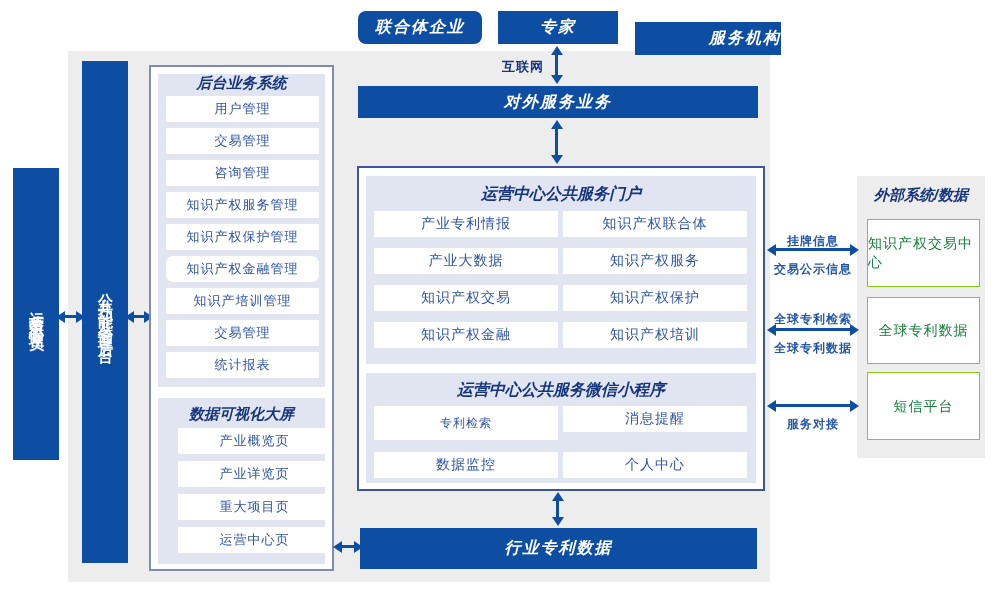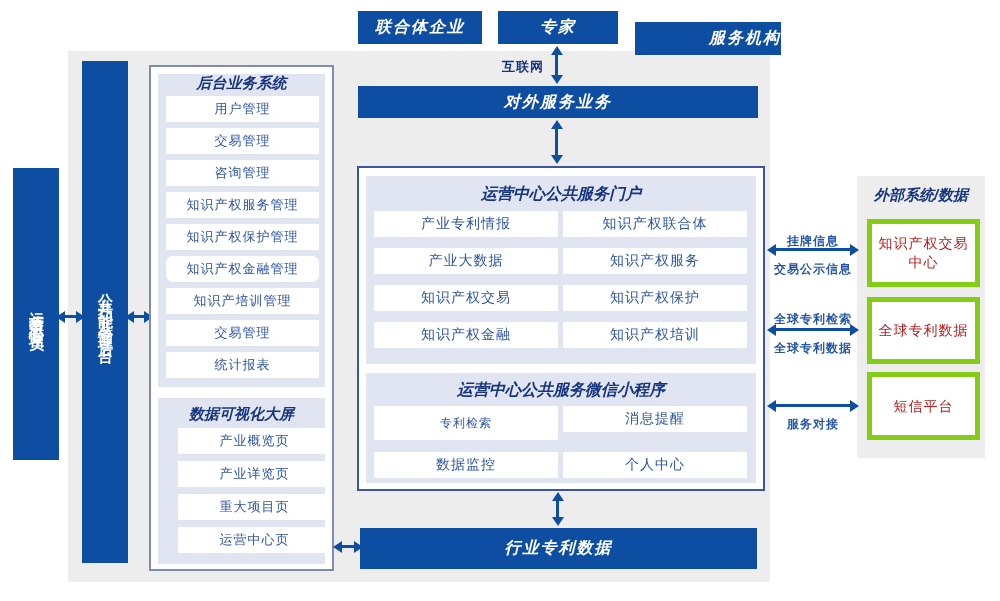--- a/index.html
+++ b/index.html
@@ -15,23 +15,23 @@
   
   .outline-box{background:#ffffff;border:2px solid #7f8ab5;box-sizing:border-box;}
   .outline-box.center{border-color:#3d549e;}
   .sub-panel{position:absolute;background:#e1e5f1;box-sizing:border-box;}
   .panel-title{text-align:center;font-weight:bold;font-style:italic;color:#16357d;}
   .item{background:#ffffff;color:#2f55a4;display:flex;align-items:center;justify-content:center;
         font-size:13px;letter-spacing:1px;box-sizing:border-box;}
   .grid2{display:grid;grid-template-columns:184px 184px;column-gap:5px;row-gap:11px;padding:0 8px;}
   .grid1{display:grid;grid-template-columns:153px;row-gap:6px;padding:0 8px;}
   
-  .ext-box{position:absolute;background:#ffffff;border:5px solid #84cc16;box-sizing:border-box;
-           color:#b91c1c;font-size:14px;line-height:19px;display:flex;align-items:center;justify-content:center;
-           text-align:center;letter-spacing:1px;}
+  .ext-box{position:absolute;background:#ffffff;border:1px solid #84cc16;box-sizing:border-box;
+           color:#15803d;font-size:14px;line-height:19px;display:flex;align-items:center;justify-content:center;
+           letter-spacing:1px;}
   
   .harrow{position:absolute;height:3px;background:#0d4ea3;}
   .harrow::before{content:"";position:absolute;left:-8px;top:50%;transform:translateY(-50%);
     border-top:6px solid transparent;border-bottom:6px solid transparent;border-right:9px solid #0d4ea3;}
   .harrow::after{content:"";position:absolute;right:-8px;top:50%;transform:translateY(-50%);
     border-top:6px solid transparent;border-bottom:6px solid transparent;border-left:9px solid #0d4ea3;}
   .varrow{position:absolute;width:3px;background:#0d4ea3;}
   .varrow::before{content:"";position:absolute;top:-8px;left:50%;transform:translateX(-50%);
     border-left:6px solid transparent;border-right:6px solid transparent;border-bottom:9px solid #0d4ea3;}
   .varrow::after{content:"";position:absolute;bottom:-8px;left:50%;transform:translateX(-50%);
@@ -39,21 +39,21 @@
   .link-label{position:absolute;color:#2456a8;font-weight:bold;font-size:12px;text-align:center;letter-spacing:1px;}
 </style>
 </head>
 <body>
 
 <div class="stage">
 
   <div class="abs gray-panel" style="left:68px;top:51px;width:702px;height:531px;"></div>
   <div class="abs gray-panel" style="left:857px;top:176px;width:128px;height:282px;"></div>
 
-  <div class="abs dark-box" style="left:358px;top:11px;width:124px;height:33px;">
+  <div class="abs dark-box" style="left:358px;top:11px;width:124px;height:33px;border-radius:8px;">
     <span>联合体企业</span>
   </div>
   <div class="abs dark-box" style="left:498px;top:11px;width:120px;height:33px;">
     <span>专家</span>
   </div>
   <div class="abs dark-box" style="left:635px;top:22px;width:146px;height:33px;justify-content:flex-end;">
     <span>服务机构</span>
   </div>
 
   <div class="varrow" style="left:555px;top:54px;height:22px;"></div>

